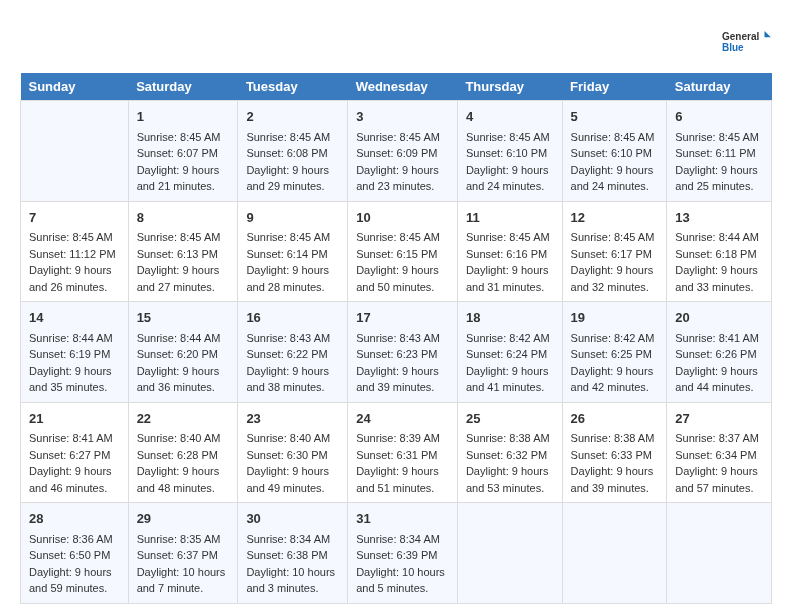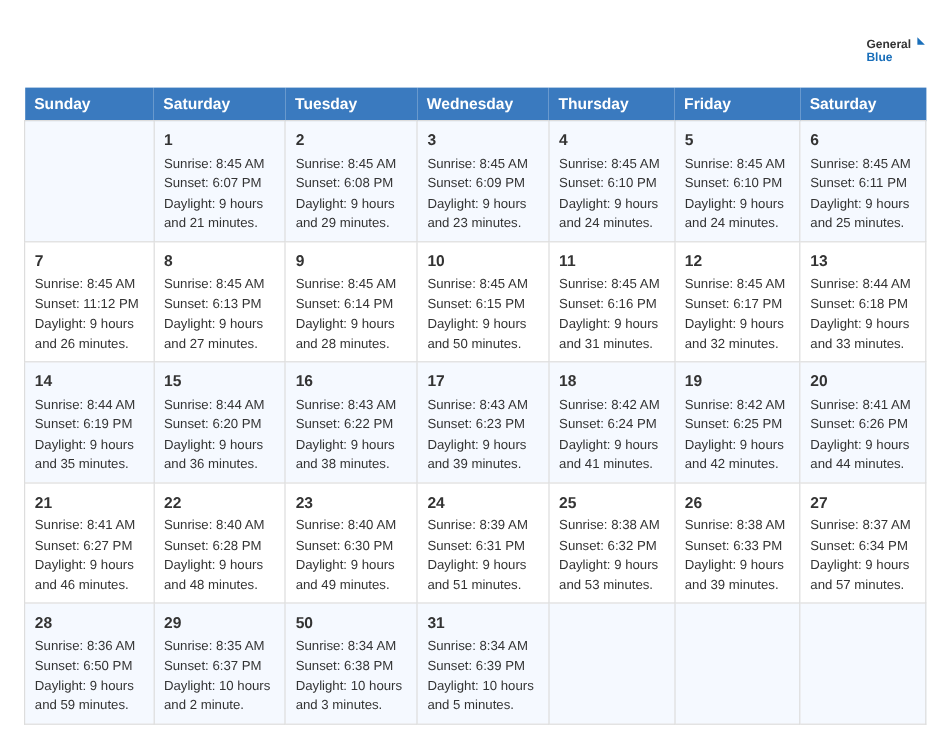--- a/index.html
+++ b/index.html
@@ -309,24 +309,24 @@
           <div class="cell-text">Sunrise: 8:36 AM</div>
           <div class="cell-text">Sunset: 6:50 PM</div>
           <div class="cell-text">Daylight: 9 hours</div>
           <div class="cell-text">and 59 minutes.</div>
         </td>
         <td>
           <span class="day-number">29</span>
           <div class="cell-text">Sunrise: 8:35 AM</div>
           <div class="cell-text">Sunset: 6:37 PM</div>
           <div class="cell-text">Daylight: 10 hours</div>
-          <div class="cell-text">and 2 minute.</div>
-        </td>
-        <td>
-          <span class="day-number">50</span>
+          <div class="cell-text">and 7 minute.</div>
+        </td>
+        <td>
+          <span class="day-number">30</span>
           <div class="cell-text">Sunrise: 8:34 AM</div>
           <div class="cell-text">Sunset: 6:38 PM</div>
           <div class="cell-text">Daylight: 10 hours</div>
           <div class="cell-text">and 3 minutes.</div>
         </td>
         <td>
           <span class="day-number">31</span>
           <div class="cell-text">Sunrise: 8:34 AM</div>
           <div class="cell-text">Sunset: 6:39 PM</div>
           <div class="cell-text">Daylight: 10 hours</div>

